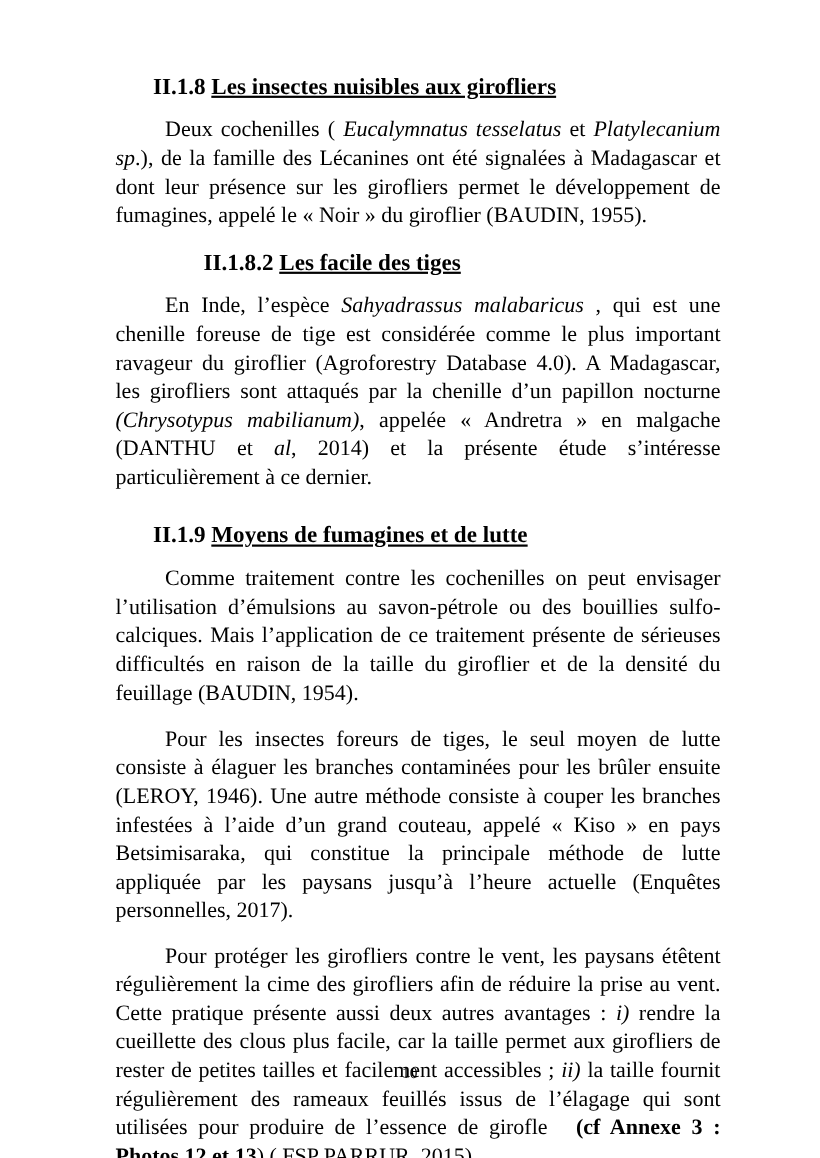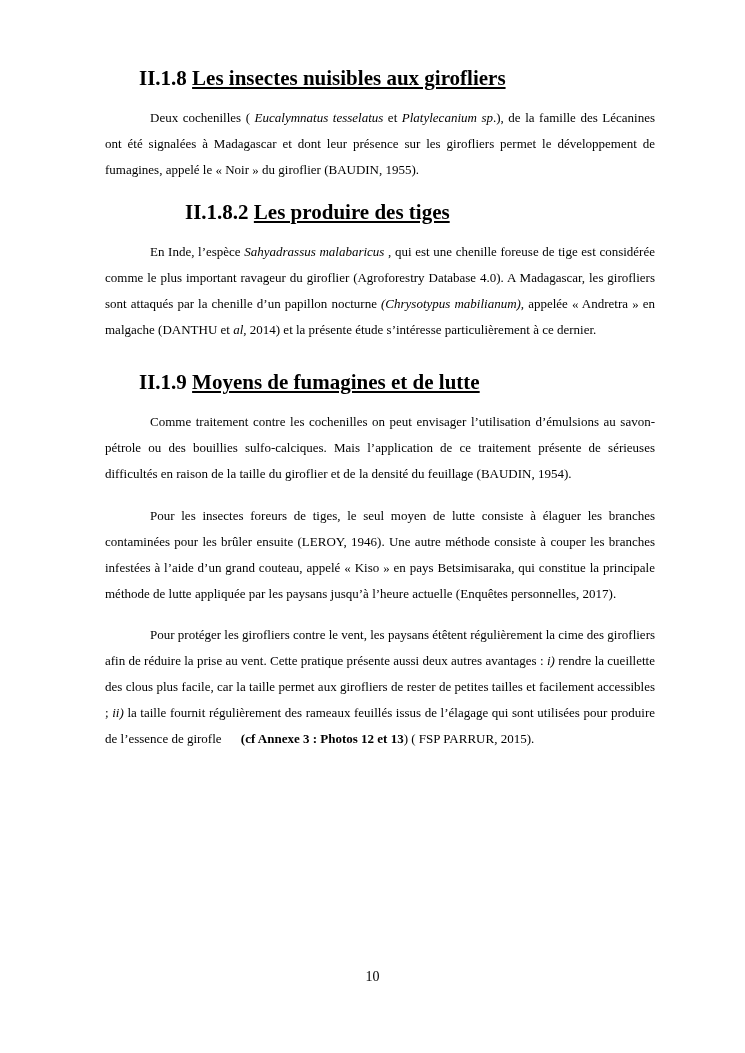--- a/index.html
+++ b/index.html
@@ -19,21 +19,21 @@
     width: 550px;
   }
   .h {
     font-weight: bold;
     font-size: 21px;
     line-height: 26px;
     margin: 0;
   }
   .h .htitle { text-decoration: underline; text-underline-offset: 2px; }
   .para {
-    font-size: 13px;
+    font-size: 20px;
     line-height: 26px;
     text-align: justify;
     text-indent: 45px;
     margin: 0;
   }
   .i { font-style: italic; }
   .b { font-weight: bold; margin-left: 16px; }
   .ind1 { margin-left: 34px; }
   .ind2 { margin-left: 80px; }
   .mt14 { margin-top: 14px; }
@@ -54,21 +54,21 @@
 <body>
 
 <div class="page">
   <div class="content">
 
     <h3 class="h ind1"><span class="hnum">II.1.8</span> <span class="htitle">Les insectes nuisibles aux girofliers</span></h3>
 
 
     <p class="para mt14"><span>Deux cochenilles ( </span><span class="i">Eucalymnatus tesselatus</span><span> et </span><span class="i">Platylecanium sp</span><span>.), de la famille des Lécanines ont été signalées à Madagascar et dont leur présence sur les girofliers permet le développement de fumagines,  appelé le « Noir » du giroflier (BAUDIN, 1955).</span></p>
 
-    <h3 class="h ind2 mt16"><span class="hnum">II.1.8.2</span> <span class="htitle">Les produire des tiges</span></h3>
+    <h3 class="h ind2 mt16"><span class="hnum">II.1.8.2</span> <span class="htitle">Les facile des tiges</span></h3>
 
     <p class="para mt14"><span>En Inde, l’espèce </span><span class="i">Sahyadrassus malabaricus</span><span> , qui est une chenille foreuse de tige est considérée comme le plus important ravageur du giroflier (Agroforestry Database 4.0). A Madagascar, les girofliers sont attaqués par la chenille d’un papillon nocturne </span><span class="i">(Chrysotypus mabilianum)</span><span>, appelée « Andretra » en malgache (DANTHU et </span><span class="i">al</span><span>, 2014) et la présente étude s’intéresse particulièrement à ce dernier.</span></p>
 
     <h3 class="h ind1 mt26"><span class="hnum">II.1.9</span> <span class="htitle">Moyens de fumagines et de lutte</span></h3>
 
     <p class="para mt14"><span>Comme traitement contre les cochenilles on peut envisager l’utilisation d’émulsions au savon-pétrole ou des bouillies sulfo-calciques. Mais l’application de ce traitement présente de sérieuses difficultés en raison de la taille du giroflier et de la densité du feuillage (BAUDIN, 1954).</span></p>
 
     <p class="para mt16"><span>Pour les insectes foreurs de tiges, le seul moyen de lutte consiste à élaguer les branches contaminées pour les brûler ensuite (LEROY, 1946). Une autre méthode consiste à couper les branches infestées à l’aide d’un grand couteau, appelé « Kiso » en pays Betsimisaraka, qui constitue la principale méthode de lutte appliquée par les paysans jusqu’à l’heure actuelle (Enquêtes personnelles, 2017).</span></p>
 
     <p class="para mt15"><span>Pour protéger les girofliers contre le vent, les paysans étêtent régulièrement la cime des girofliers afin de réduire la prise au vent. Cette pratique présente aussi deux autres avantages : </span><span class="i">i)</span><span> rendre la cueillette des clous plus facile, car la taille permet aux girofliers de rester de petites tailles et facilement accessibles ; </span><span class="i">ii)</span><span> la taille fournit régulièrement des rameaux feuillés issus de l’élagage qui sont utilisées pour produire de l’essence de girofle </span><span class="b">(cf Annexe 3 : Photos 12 et 13</span><span>) ( FSP PARRUR, 2015).</span></p>

